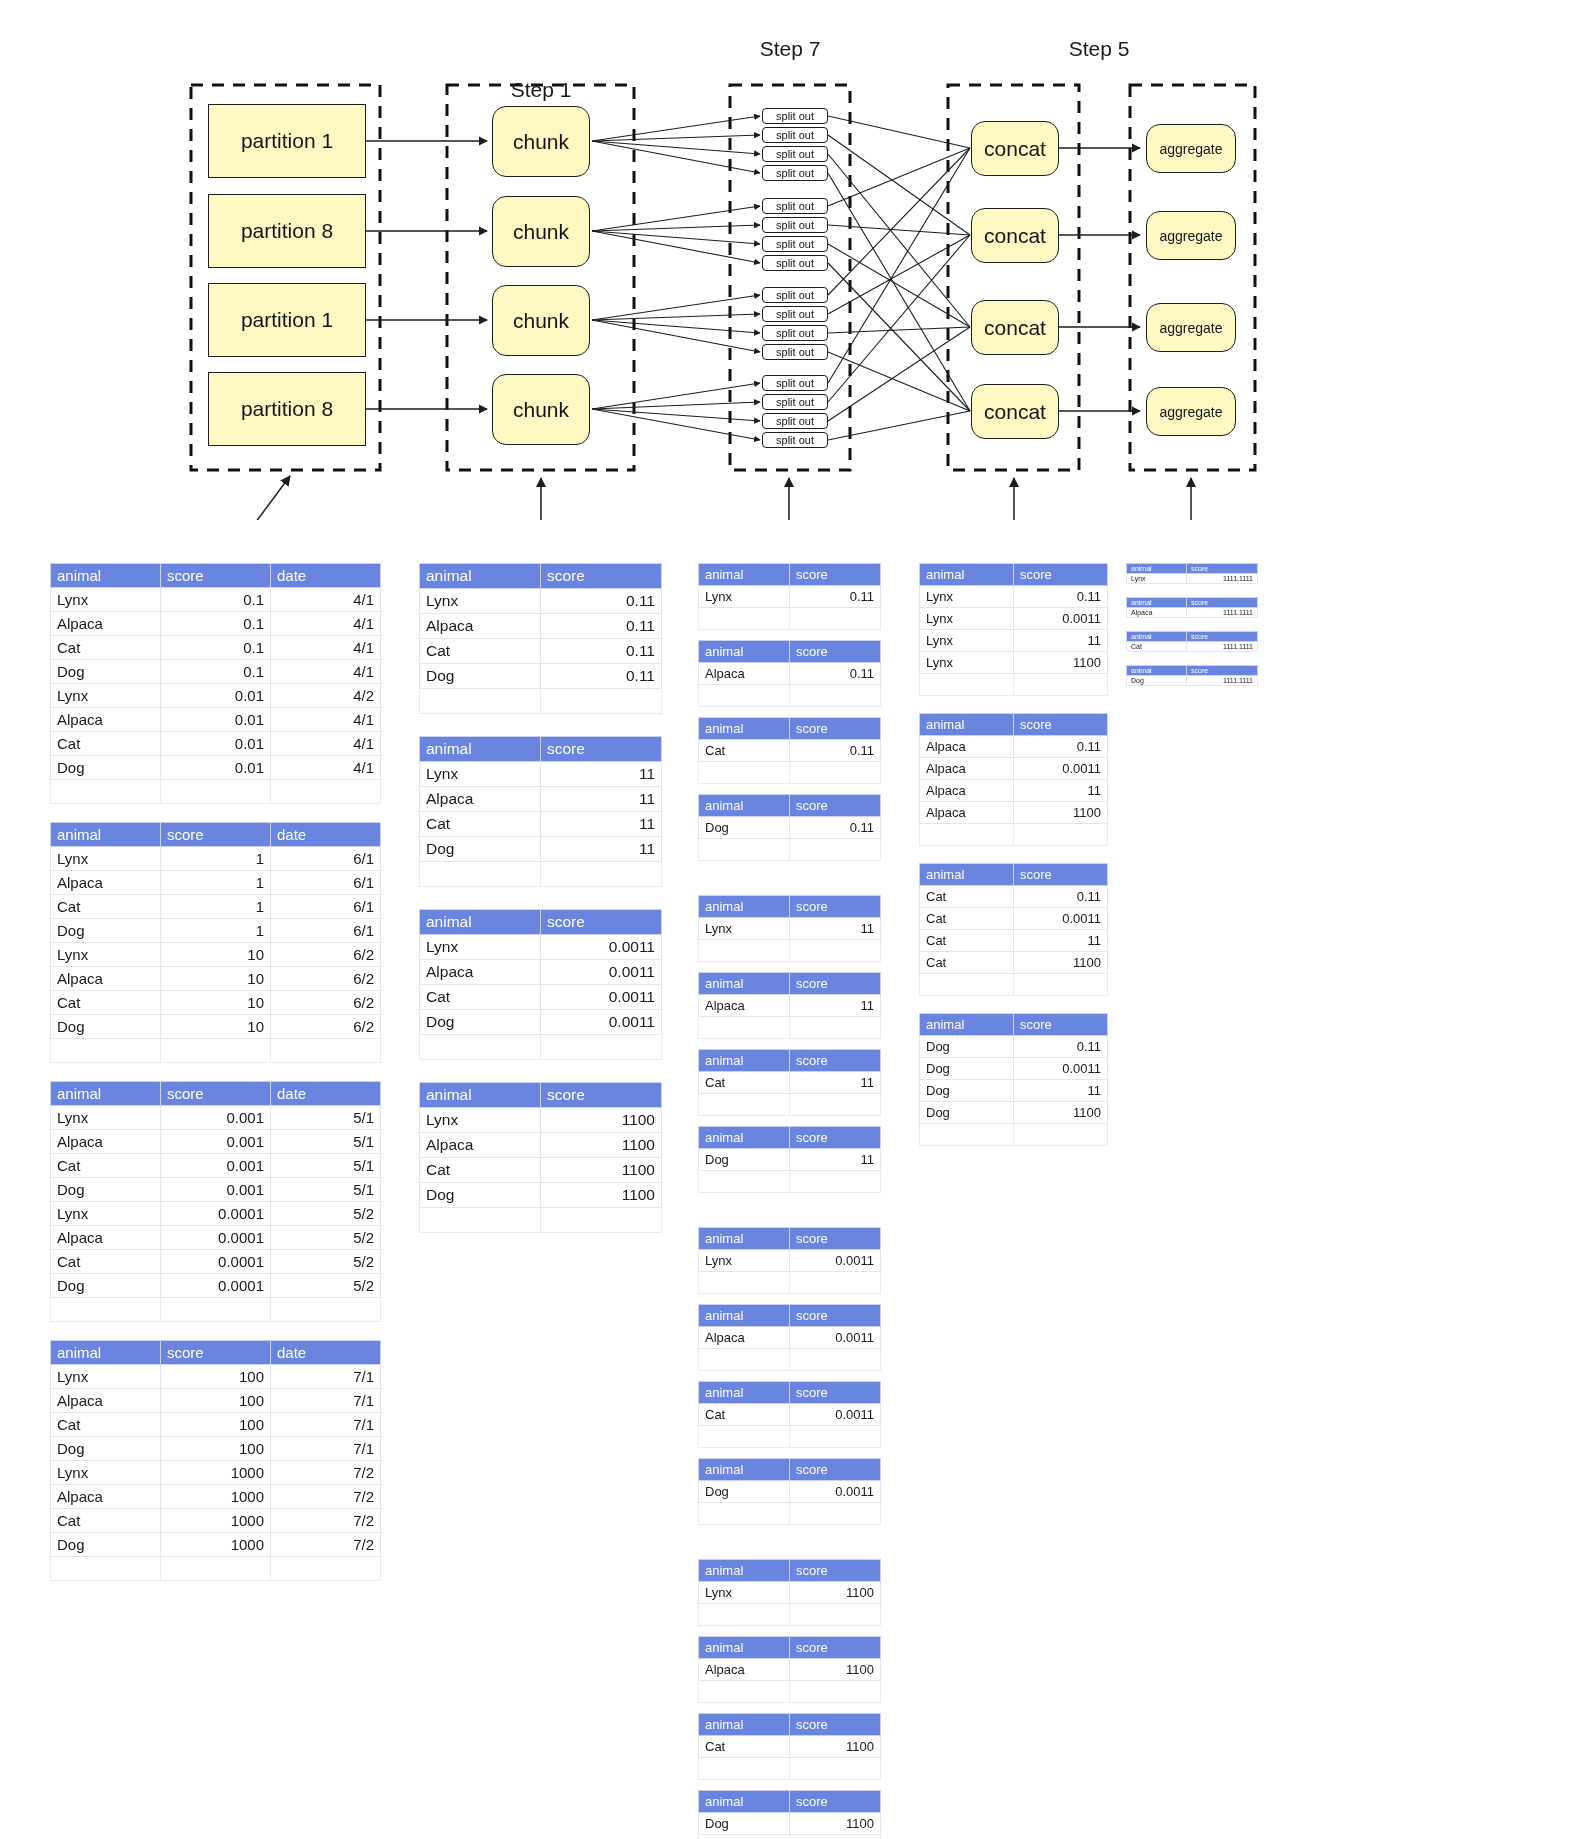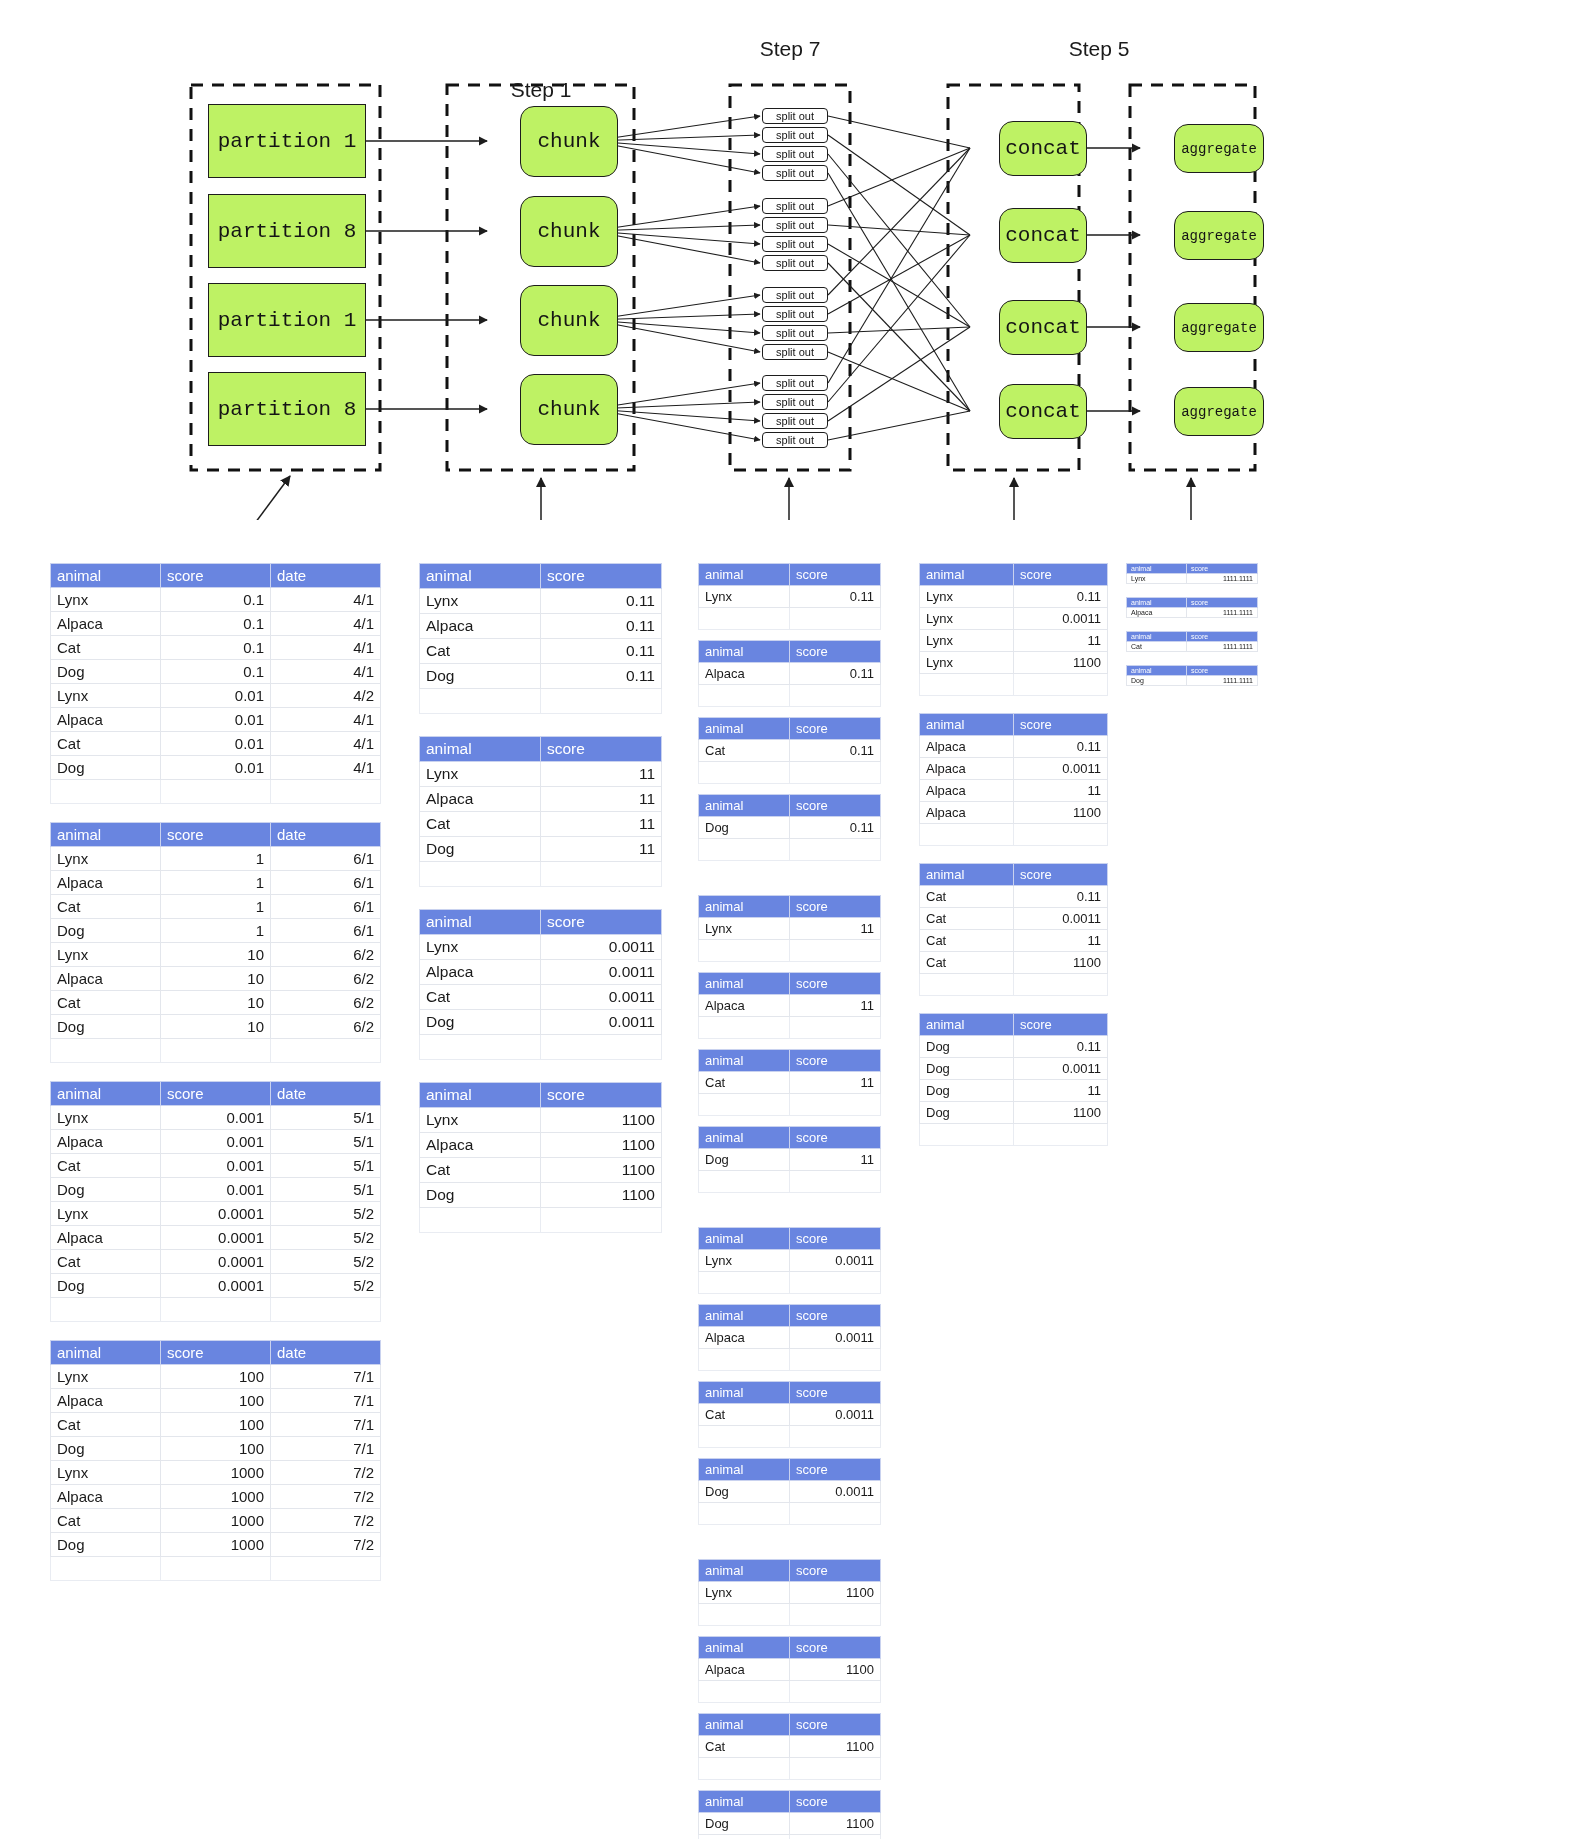--- a/index.html
+++ b/index.html
@@ -7,25 +7,25 @@
     width:1571px;height:1839px;background:#ffffff;
     font-family:"Liberation Sans", sans-serif;
     position:relative;overflow:hidden;
   }
   #diagram-svg{position:absolute;left:0;top:0;width:1571px;height:520px;}
   .step-label{
     position:absolute;font-size:21px;color:#1a1a1a;
     text-align:center;white-space:nowrap;
   }
   .node-box{
-    position:absolute;background:#bef264;border:1.6px solid #1d1d1d;
+    position:absolute;background:#fef9c3;border:1.6px solid #1d1d1d;
     display:flex;align-items:center;justify-content:center;
-    font-size:21px;color:#151515;box-sizing:border-box;font-family:Liberation Mono, monospace;
+    font-size:21px;color:#151515;box-sizing:border-box;
   }
-  .node-box.rounded{border-radius:14px;margin-left:28px;}
+  .node-box.rounded{border-radius:14px;}
   .splitout{
     position:absolute;background:#fff;border:1.4px solid #1d1d1d;
     border-radius:4px;display:flex;align-items:center;justify-content:center;
     font-size:11px;color:#151515;box-sizing:border-box;
   }
   
   .tbl{position:absolute;border-collapse:collapse;table-layout:fixed;}
   .tbl th{
     background:#6985e0;color:#ffffff;font-weight:400;
     text-align:left;padding:3px 6px;border:1px solid #c9d2ef;

